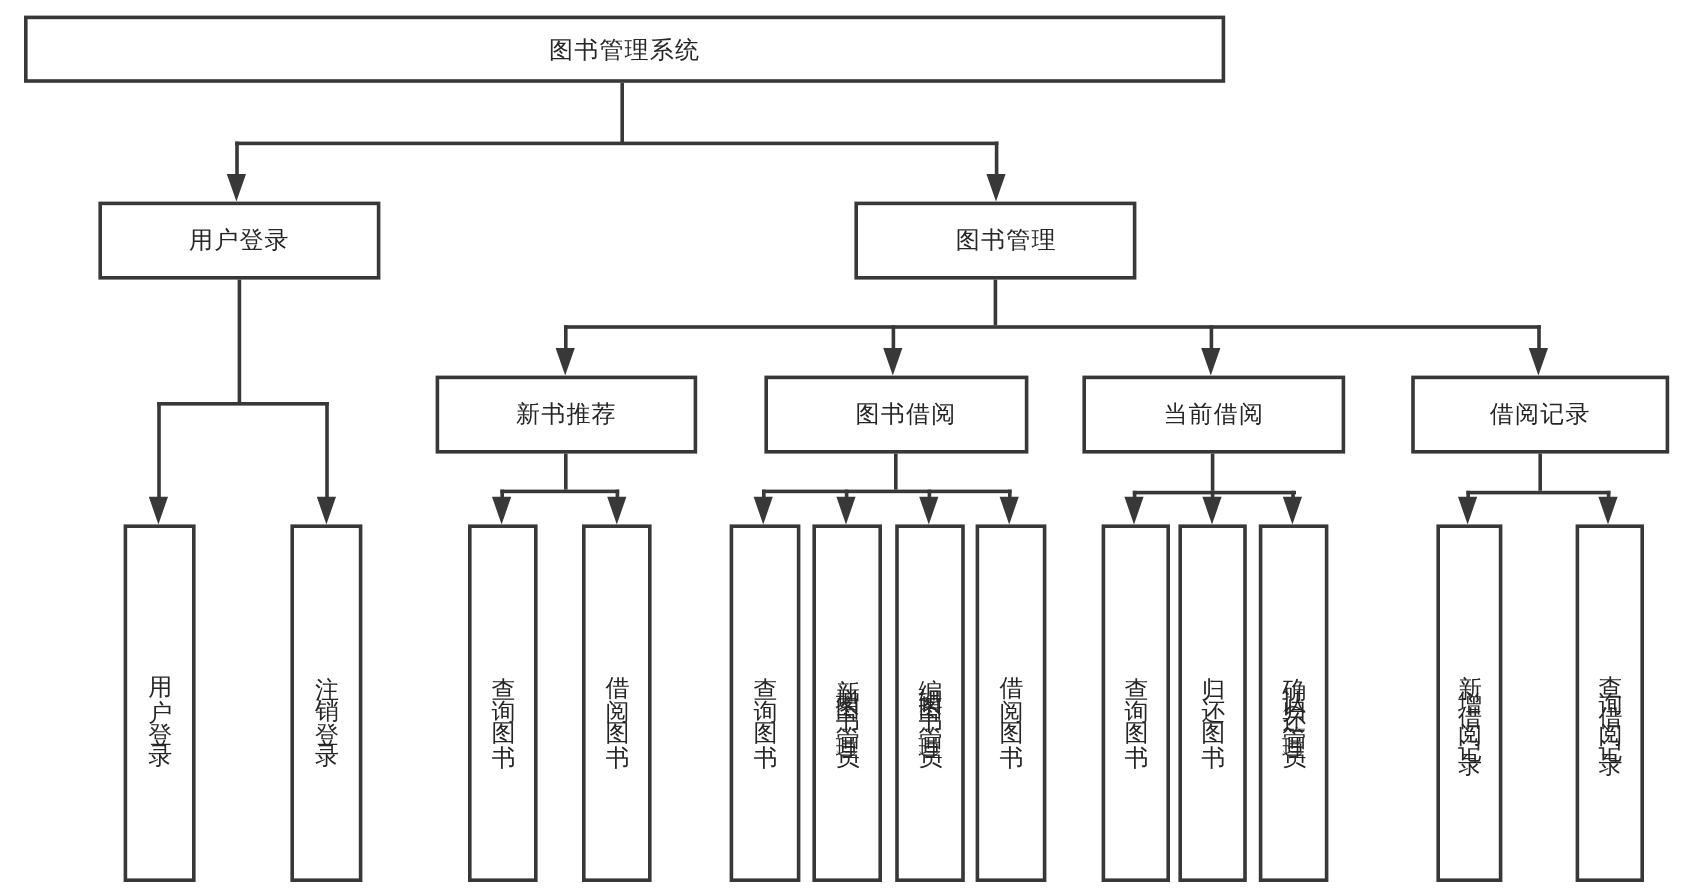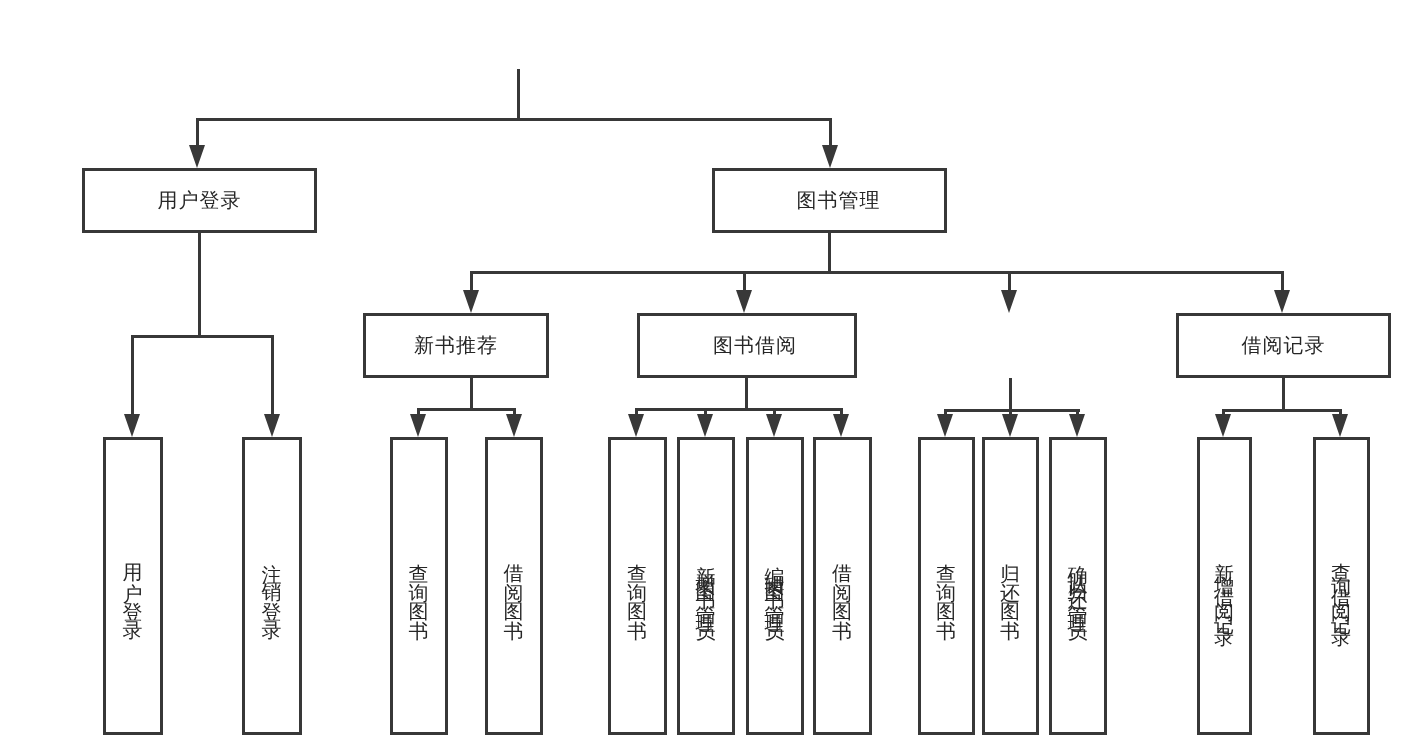--- a/index.html
+++ b/index.html
@@ -56,20 +56,23 @@
     color: #a2a2a2;
     letter-spacing: 1px;
     white-space: nowrap;
   }
 </style>
 </head>
 <body>
 
 <div id="canvas">
 
+  <div class="box" style="left:20px; top:13px; width:1001px; height:56px;">
+    <span class="hlabel">图书管理系统</span>
+  </div>
 
   <div class="v" style="left:517px; top:69px;  height:50px;"></div>
   <div class="h" style="left:196px; top:118px; width:636px;"></div>
   <div class="v" style="left:196px; top:118px; height:30px;"></div>
   <div class="arrow" style="left:189px; top:145px;"></div>
   <div class="v" style="left:829px; top:118px; height:30px;"></div>
   <div class="arrow" style="left:822px; top:145px;"></div>
 
   <div class="box" style="left:82px; top:168px; width:235px; height:65px;">
     <span class="hlabel">用户登录</span>
@@ -89,25 +92,28 @@
   <div class="h" style="left:470px; top:271px; width:814px;"></div>
   <div class="v" style="left:470px;  top:271px; height:22px;"></div>
   <div class="arrow" style="left:463px;  top:290px;"></div>
   <div class="v" style="left:743px;  top:271px; height:22px;"></div>
   <div class="arrow" style="left:736px;  top:290px;"></div>
   <div class="v" style="left:1008px; top:271px; height:22px;"></div>
   <div class="arrow" style="left:1001px; top:290px;"></div>
   <div class="v" style="left:1281px; top:271px; height:22px;"></div>
   <div class="arrow" style="left:1274px; top:290px;"></div>
 
-  <div class="box" style="left:363px; top:313px; width:186px; height:65px;text-align:center;">
+  <div class="box" style="left:363px; top:313px; width:218px; height:65px;text-align:center;">
     <span class="hlabel">新书推荐</span>
   </div>
   <div class="box" style="left:637px; top:313px; width:220px; height:65px;padding-left:16px;">
     <span class="hlabel">图书借阅</span>
+  </div>
+  <div class="box" style="left:902px; top:313px; width:219px; height:65px;">
+    <span class="hlabel">当前借阅</span>
   </div>
   <div class="box" style="left:1176px; top:313px; width:215px; height:65px;">
     <span class="hlabel">借阅记录</span>
   </div>
 
   <div class="v" style="left:470px; top:378px; height:30px;"></div>
   <div class="h" style="left:417px; top:408px; width:99px;"></div>
   <div class="v" style="left:417px; top:408px; height:9px;"></div>
   <div class="arrow" style="left:410px; top:414px;"></div>
   <div class="v" style="left:513px; top:408px; height:9px;"></div>

